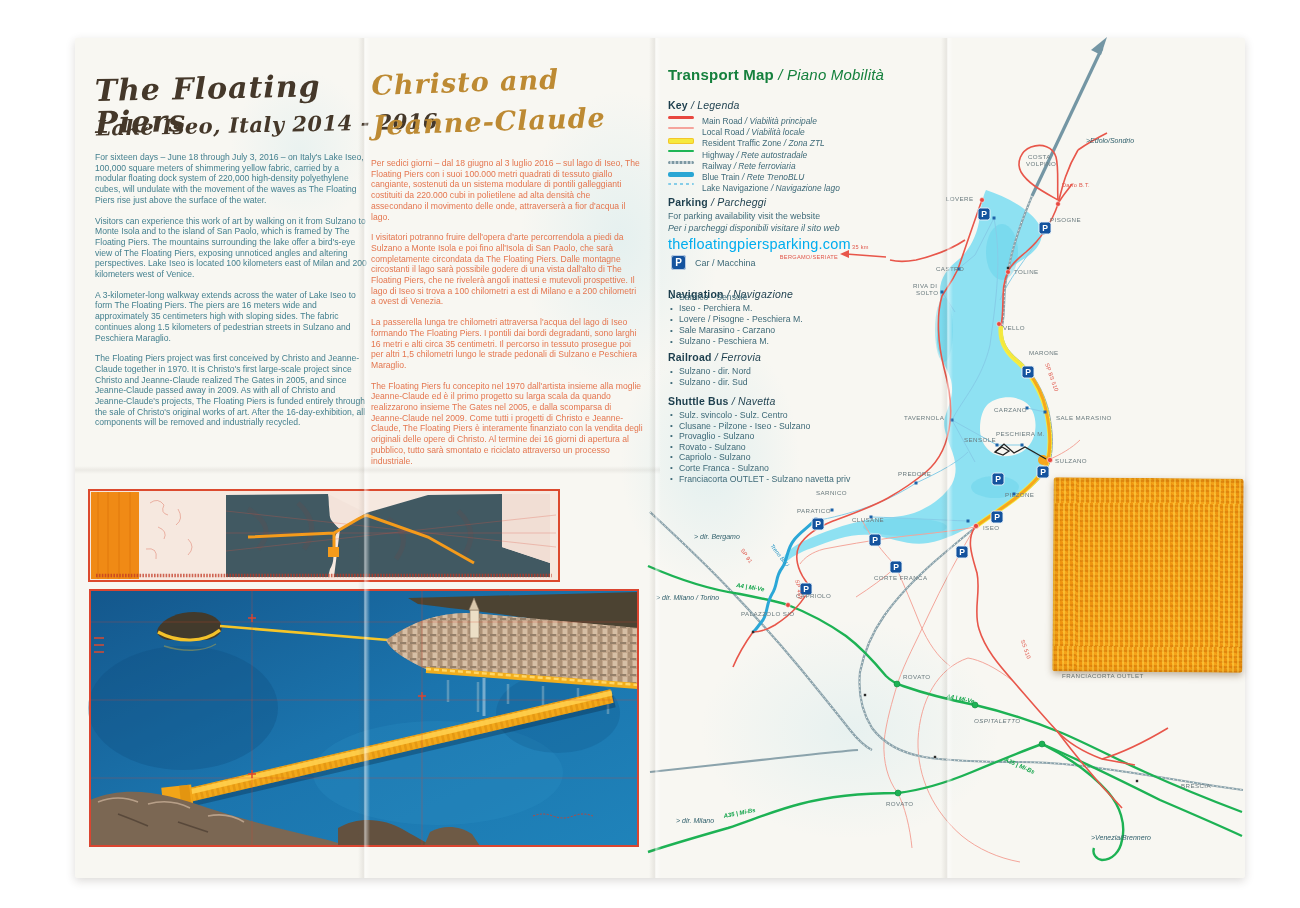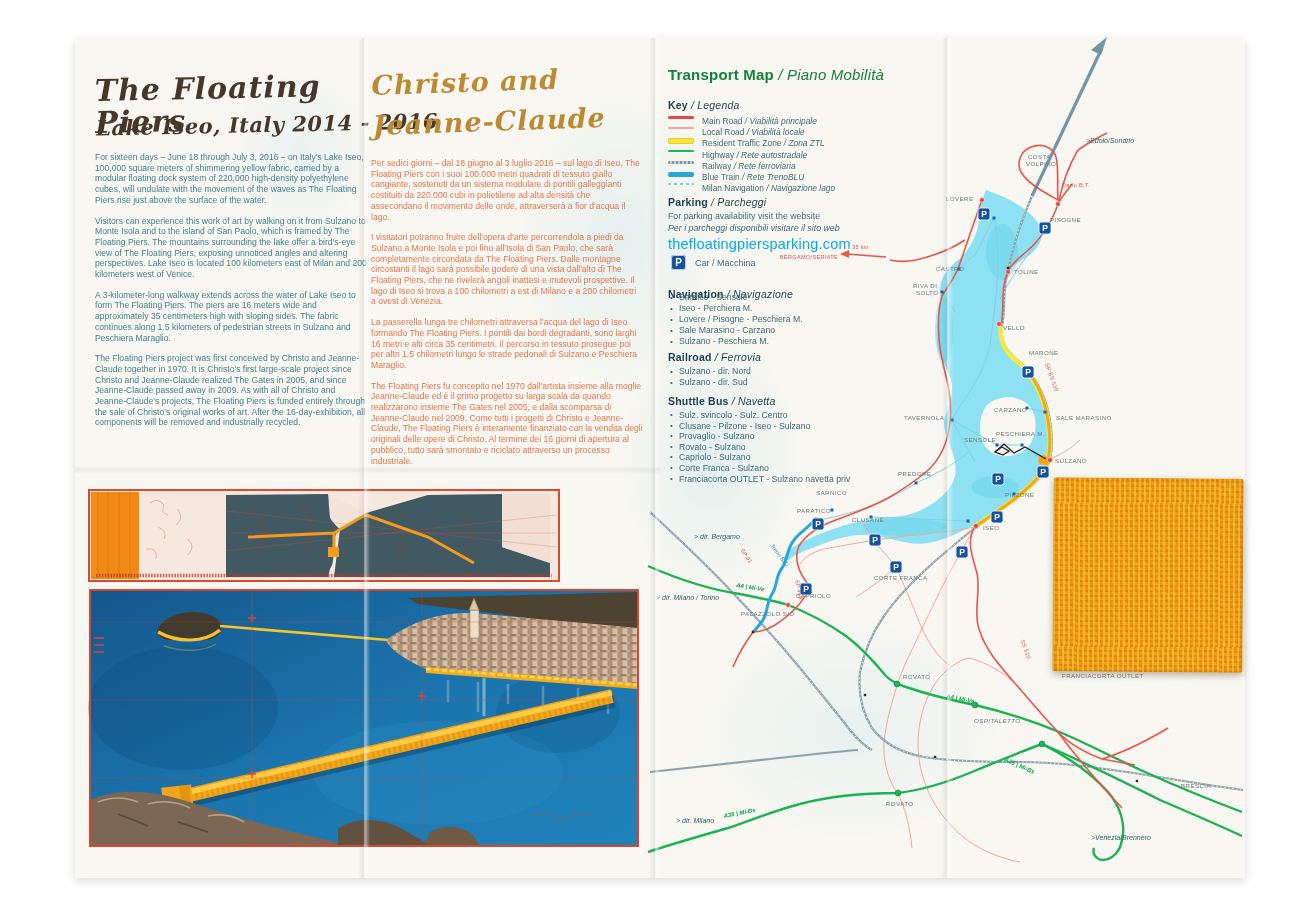--- a/index.html
+++ b/index.html
@@ -125,21 +125,21 @@
   <div class="lg-row">
     <span class="sw sw-rail"></span>
     <span class="lg-lab"><span>Railway</span> <i>/ Rete ferroviaria</i></span>
   </div>
   <div class="lg-row">
     <span class="sw sw-blue"></span>
     <span class="lg-lab"><span>Blue Train</span> <i>/ Rete TrenoBLU</i></span>
   </div>
   <div class="lg-row">
     <span class="sw sw-nav"></span>
-    <span class="lg-lab"><span>Milan Navigation</span> <i>/ Navigazione lago</i></span>
+    <span class="lg-lab"><span>Lake Navigazione</span> <i>/ Navigazione lago</i></span>
   </div>
 </div>
 
 <div class="abs sec-h" style="left:668px;top:196px">
   <span>Parking</span> <i>/ Parcheggi</i>
 </div>
 <div class="abs rc small" style="left:668px;top:211px;width:270px">
   <div>For parking availability visit the website</div>
   <div style="font-style:italic">Per i parcheggi disponibili visitare il sito web</div>
 </div>

